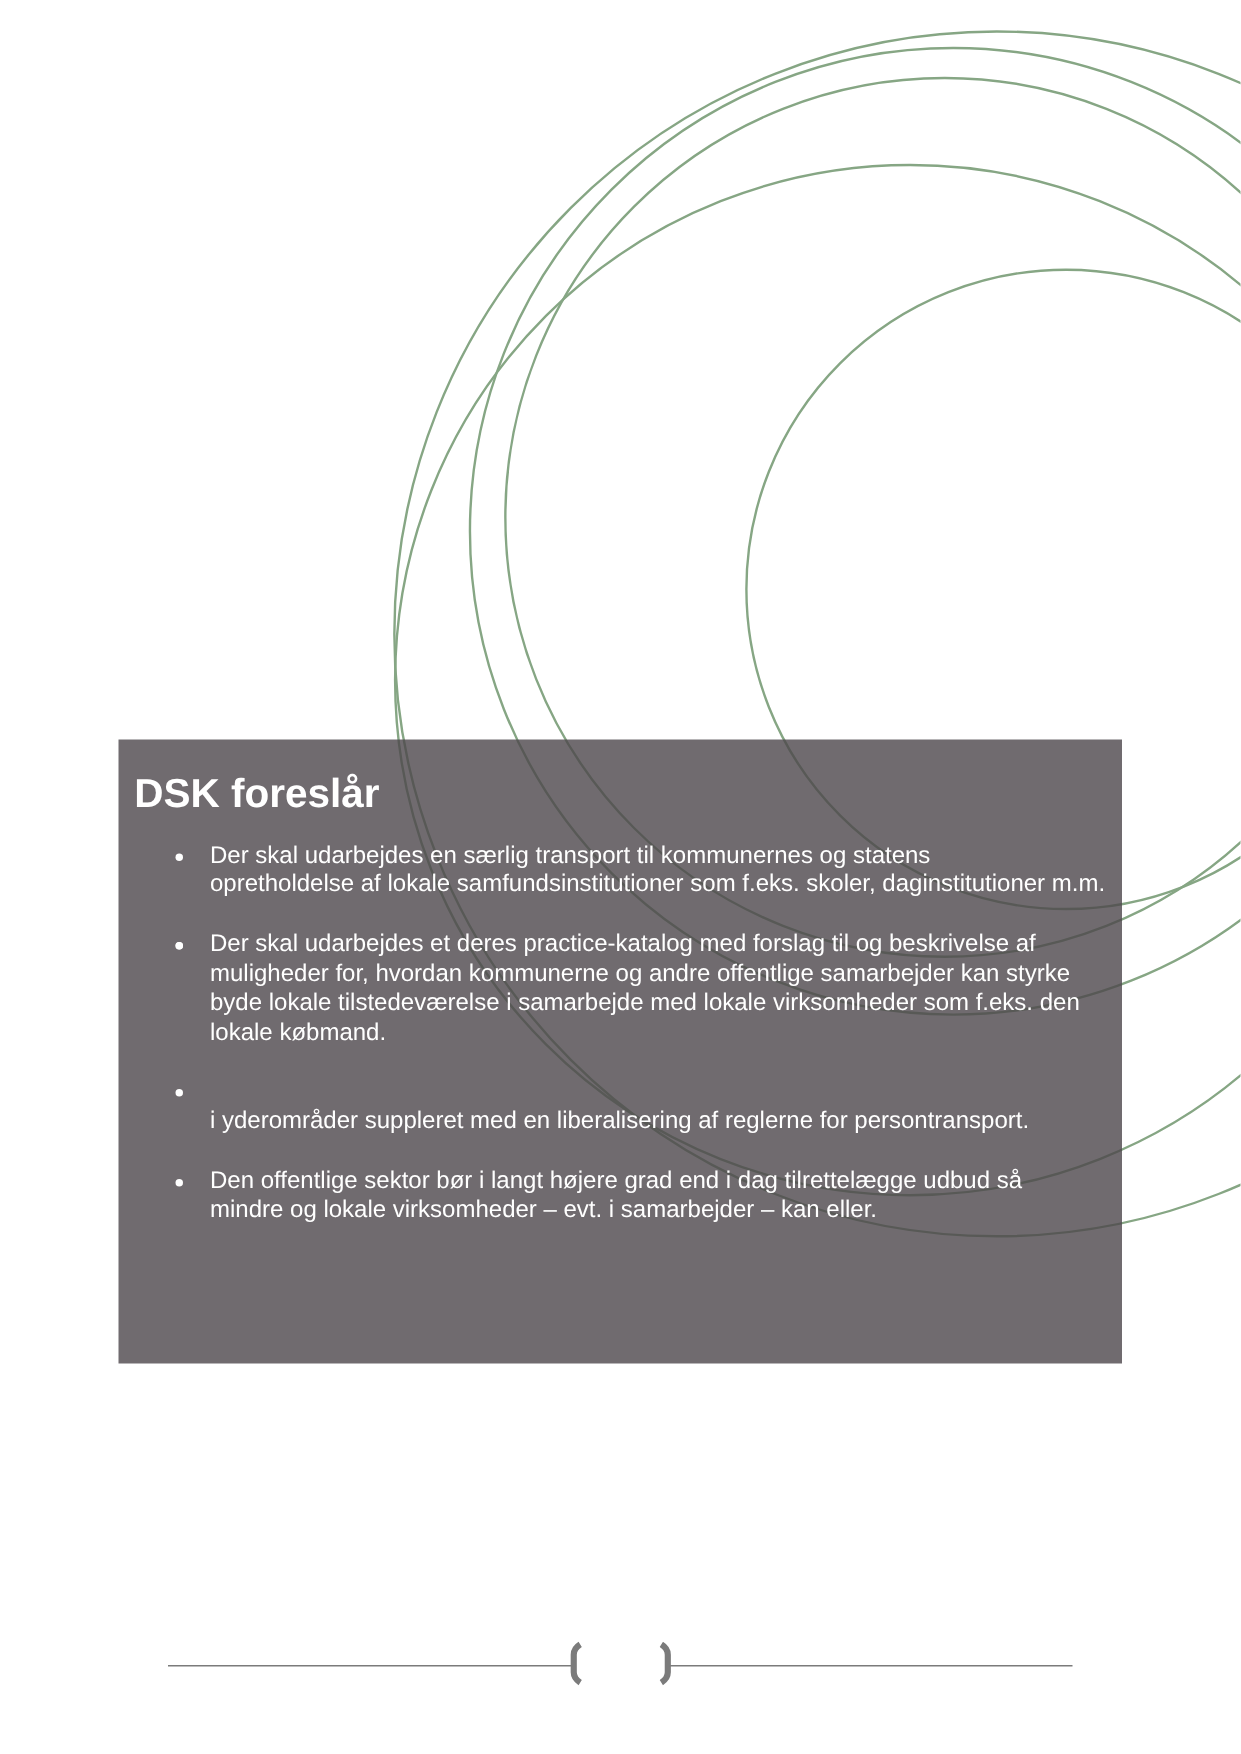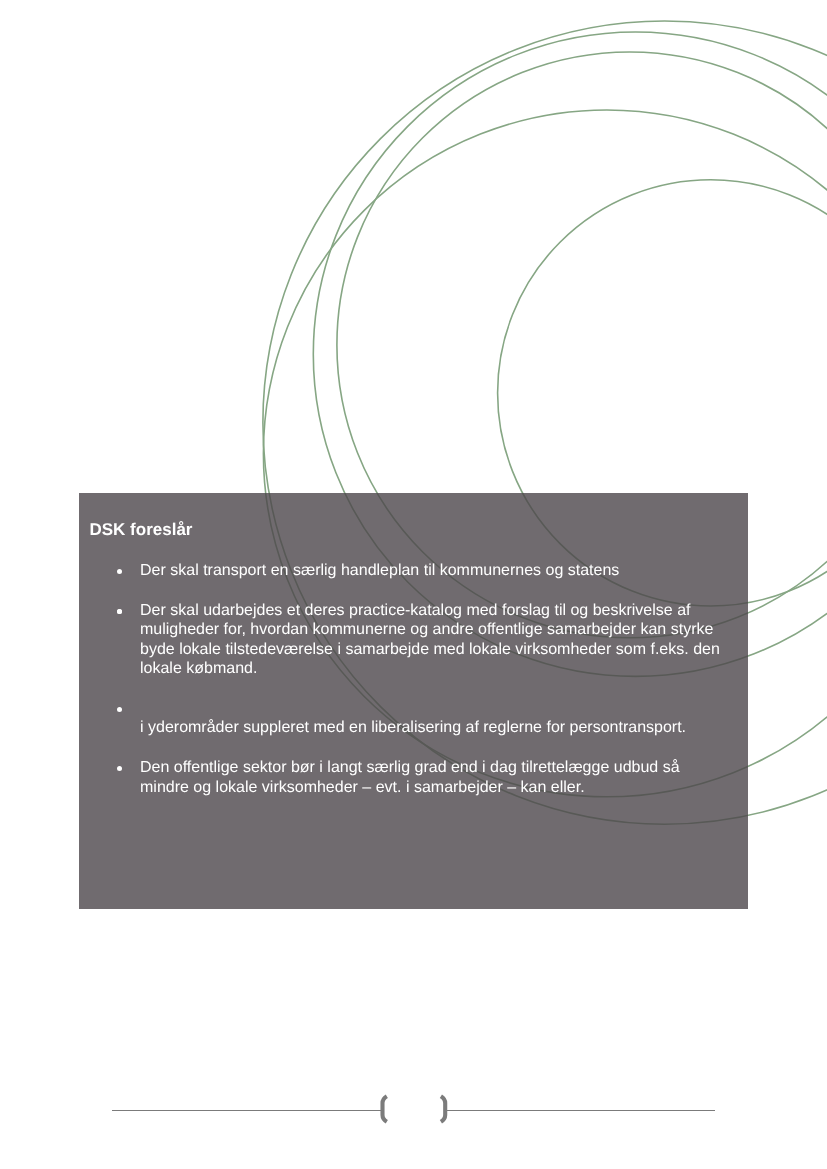--- a/index.html
+++ b/index.html
@@ -15,21 +15,21 @@
   
   .deco{position:absolute;left:0;top:0;width:827px;height:1169px;}
 
   
   .callout{
     position:absolute;left:79px;top:493px;width:669px;height:416px;
     background:rgba(76,70,75,0.80);
   }
   .headline{
     position:absolute;left:10.5px;top:25.5px;
-    color:#ffffff;font-size:17px;font-weight:bold;line-height:21px;
+    color:#ffffff;font-size:27px;font-weight:bold;line-height:21px;
     letter-spacing:0px;white-space:pre;
   }
   .points{
     position:absolute;left:0;top:68px;width:100%;
   }
   .point{
     position:relative;padding-left:61px;margin-bottom:20.5px;
     color:#ffffff;font-size:16px;line-height:19.4px;white-space:pre;
   }
   .point:last-child{margin-bottom:0;}
@@ -52,25 +52,25 @@
       <circle cx="664.5" cy="422.6" r="401.6" fill="none" stroke="#86a684" stroke-width="1.6"></circle>
       <circle cx="635.5" cy="354.2" r="322.2" fill="none" stroke="#86a684" stroke-width="1.6"></circle>
       <circle cx="629.8" cy="344.9" r="292.9" fill="none" stroke="#86a684" stroke-width="1.6"></circle>
       <circle cx="606.8" cy="453.4" r="343.4" fill="none" stroke="#86a684" stroke-width="1.6"></circle>
       <circle cx="710.7" cy="392.9" r="213.1" fill="none" stroke="#86a684" stroke-width="1.6"></circle>
     </svg>
 
   <div class="callout">
     <div class="headline">DSK foreslår</div>
     <div class="points">
-        <div class="point"><span class="bullet"></span><span>Der skal transport en særlig handleplan til kommunernes og statens</span><br></div>
+        <div class="point"><span class="bullet"></span><span>Der skal udarbejdes en særlig transport til kommunernes og statens</span><br><span>opretholdelse af lokale samfundsinstitutioner som f.eks. skoler, daginstitutioner m.m.</span></div>
         <div class="point"><span class="bullet"></span></div>
         <div class="point"><span class="bullet"></span><span>Der skal udarbejdes et deres practice-katalog med forslag til og beskrivelse af</span><br><span>muligheder for, hvordan kommunerne og andre offentlige samarbejder kan styrke</span><br><span>byde lokale tilstedeværelse i samarbejde med lokale virksomheder som f.eks. den</span><br><span>lokale købmand.</span></div>
         <div class="point"><span class="bullet"></span><br><span>i yderområder suppleret med en liberalisering af reglerne for persontransport.</span></div>
-        <div class="point"><span class="bullet"></span><span>Den offentlige sektor bør i langt særlig grad end i dag tilrettelægge udbud så</span><br><span>mindre og lokale virksomheder – evt. i samarbejder – kan eller.</span></div>
+        <div class="point"><span class="bullet"></span><span>Den offentlige sektor bør i langt højere grad end i dag tilrettelægge udbud så</span><br><span>mindre og lokale virksomheder – evt. i samarbejder – kan eller.</span></div>
       </div>
   </div>
 
   <div class="footer">
     <div class="fline" style="left:112px;width:269px;"></div>
     <svg class="braces" width="90" height="40" viewBox="0 0 90 40" style="left:372px;top:1089px;" aria-hidden="true">
       <path d="M14.8 7.3 C11.6 9.3 10.5 11.0 10.5 14.1 L10.5 25.9 C10.5 29.0 11.6 30.7 14.8 32.7" fill="none" stroke="#7b7b7b" stroke-width="4.1" stroke-linecap="butt" stroke-linejoin="round"></path>
       <path d="M68.9 7.3 C72.1 9.3 73.2 11.0 73.2 14.1 L73.2 25.9 C73.2 29.0 72.1 30.7 68.9 32.7" fill="none" stroke="#7b7b7b" stroke-width="4.1" stroke-linecap="butt" stroke-linejoin="round"></path>
     </svg>
     <div class="fline" style="left:446px;width:269px;"></div>

